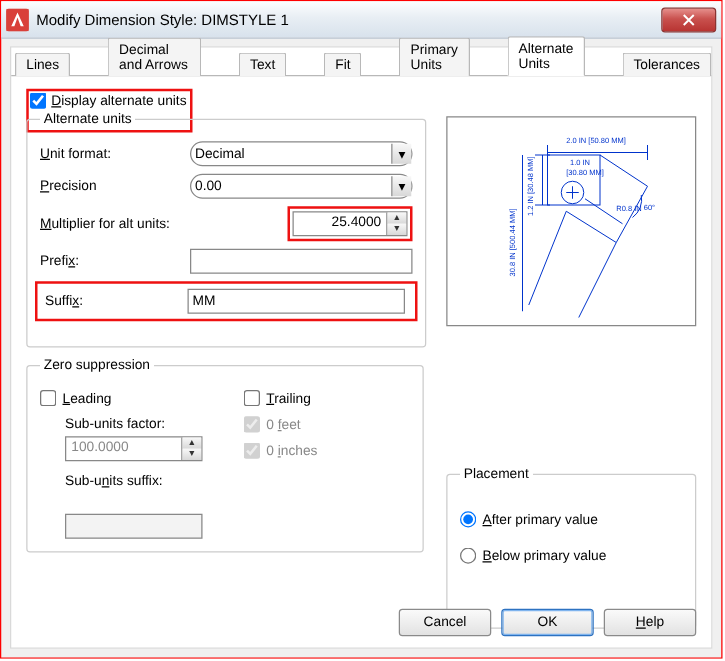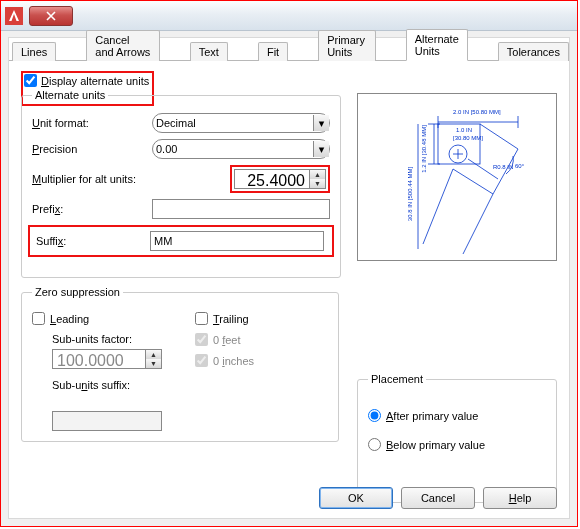--- a/index.html
+++ b/index.html
@@ -122,21 +122,21 @@
     width: 16px; height: 16px; border-left: 1px solid #888;
     background: linear-gradient(#f8f8f8,#d8d8d8);
     display:flex; align-items:center; justify-content:center;
     margin: -1px -3px -1px 0;
   }
   .spinner {
     display: inline-flex; align-items:stretch;
     height: 20px; border: 1px solid #888; background:#fff;
     width: 96px;
   }
-  .spinner .val { flex:1; padding:2px 4px; font-size:16px; }
+  .spinner .val { flex:1; padding:2px 4px; font-size:11px; }
   .spinner .arrows {
     width: 16px; border-left:1px solid #888;
     display:flex; flex-direction:column;
   }
   .spinner .arrows div {
     flex:1; background:linear-gradient(#f8f8f8,#d8d8d8);
     display:flex; align-items:center; justify-content:center; font-size:7px; color:#333;
   }
   .placement-group {
     position:absolute; right:12px; top: 312px; width: 200px; height: 130px;
@@ -182,31 +182,32 @@
 <body>
 
 <div class="container">
   <div class="titlebar">
     <div class="app-icon">
       <svg width="18" height="18">
           <rect x="0" y="0" width="18" height="18" fill="#d9403a"></rect>
           <path d="M4 14 L9 3 L14 14 L11.5 14 L9 7 L6.5 14 Z" fill="#fff"></path>
         </svg>
     </div>
+    <div class="title-text">Modify Dimension Style: DIMSTYLE 1</div>
     <div class="close-btn">
       <svg width="10" height="10">
           <path d="M1 1 L9 9 M9 1 L1 9" stroke="#fff" stroke-width="1.6"></path>
         </svg>
     </div>
   </div>
 
   <div class="inner">
     <div class="tabs">
       <div class="tab">Lines</div>
-      <div class="tab">Cancel and Arrows</div>
+      <div class="tab">Decimal and Arrows</div>
       <div class="tab">Text</div>
       <div class="tab">Fit</div>
       <div class="tab">Primary Units</div>
       <div class="tab active">Alternate Units</div>
       <div class="tab">Tolerances</div>
     </div>
 
     <div class="body-area">
       <div class="check-row">
         <span class="highlight">
@@ -340,18 +341,18 @@
           <span><span class="u">A</span>fter primary value</span>
         </div>
         <div class="radio-row" style="margin-top:16px">
           <input type="radio" name="pl" style="">
           <span><span class="u">B</span>elow primary value</span>
         </div>
       </fieldset>
     </div>
 
     <div class="button-row">
+      <div class="btn">Cancel</div>
       <div class="btn default">OK</div>
-      <div class="btn">Cancel</div>
       <div class="btn"><span class="u">H</span>elp</div>
     </div>
   </div>
 </div>
 
 </body></html>

